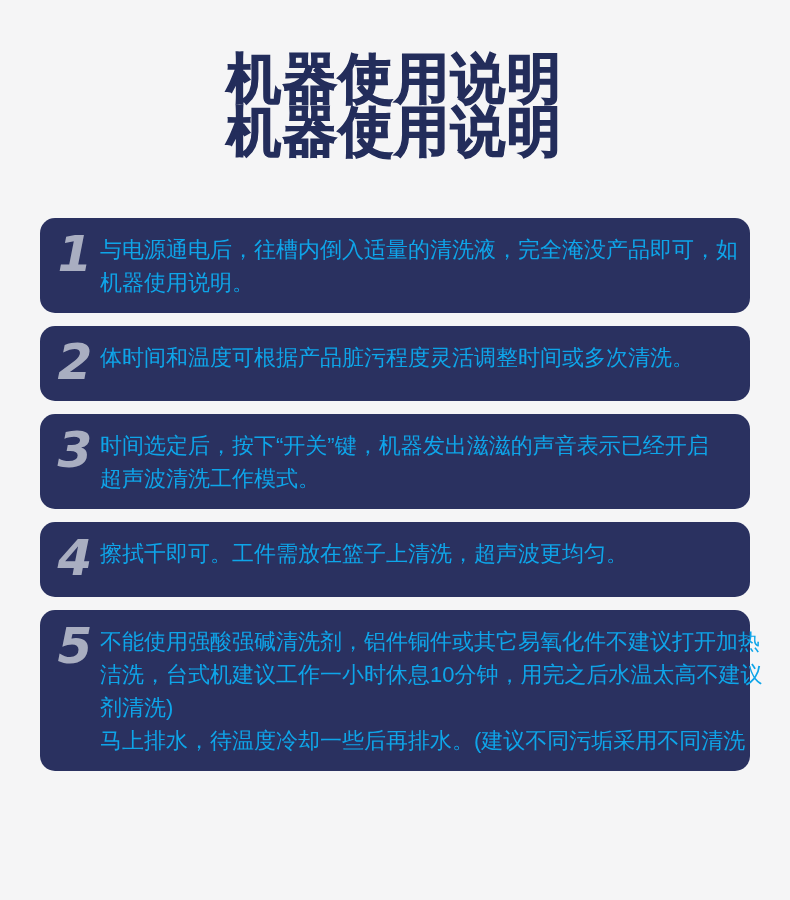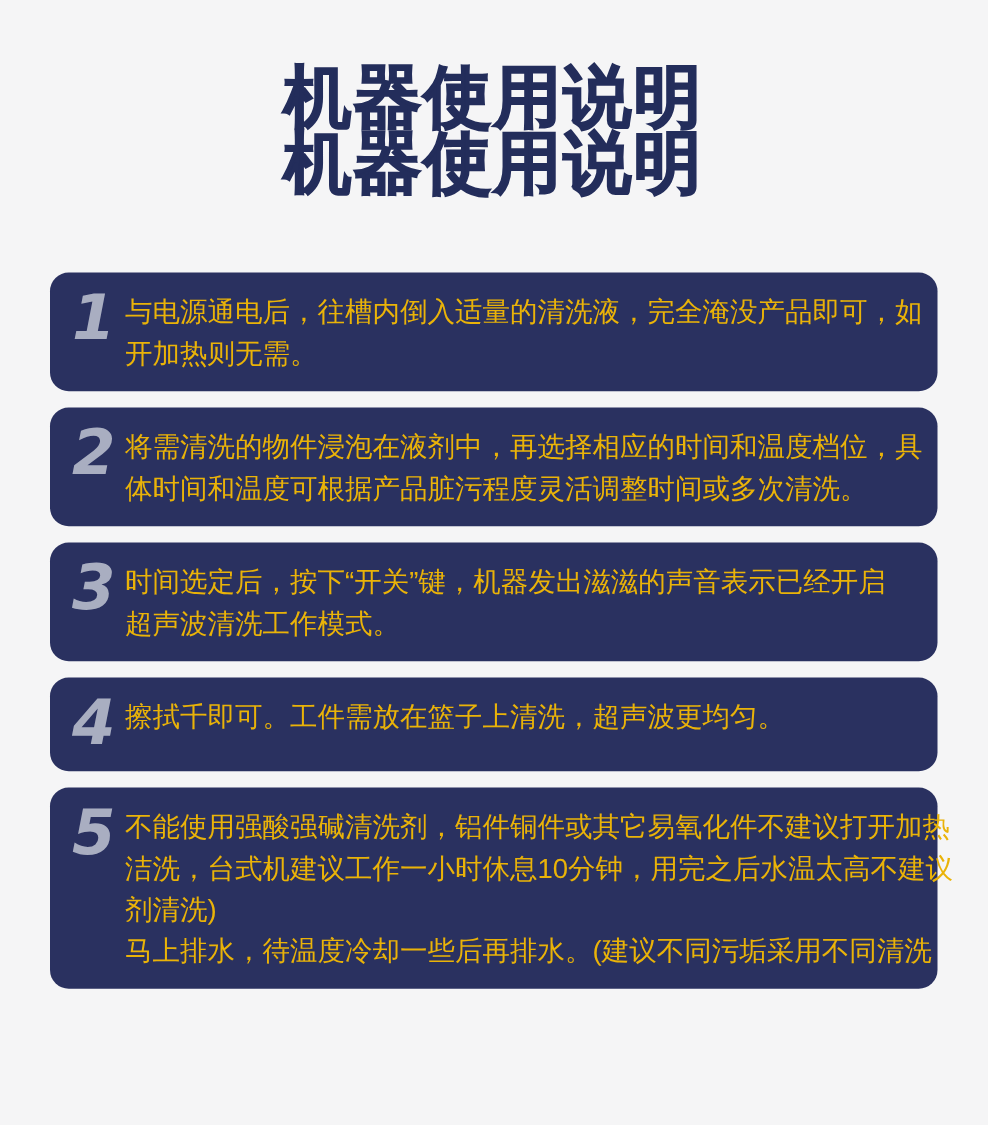--- a/index.html
+++ b/index.html
@@ -51,21 +51,21 @@
     font-style: italic;
     font-weight: 700;
     font-size: 50px;
     line-height: 50px;
     color: #a9aec1;
     text-align: center;
     margin-top: -3px;
     margin-right: 3px;
   }
   .step-text {
-    color: #eab308;
+    color: #0ea5e9;
     font-size: 22px;
     line-height: 33px;
     font-weight: 500;
     padding-top: 1px;
   }
   .step-text .text-line {
     white-space: nowrap;
   }
 </style>
 </head>
@@ -77,28 +77,27 @@
     <div class="title-line">机器使用说明</div>
     <div class="title-line">机器使用说明</div>
   </header>
 
   <section class="steps">
 
     <div class="step-card">
       <span class="step-num">1</span>
       <div class="step-text">
         <div class="text-line">与电源通电后，往槽内倒入适量的清洗液，完全淹没产品即可，如</div>
-        <div class="text-line">开加热则无需。</div>
+        <div class="text-line">机器使用说明。</div>
       </div>
     </div>
 
     <div class="step-card">
       <span class="step-num">2</span>
       <div class="step-text">
-        <div class="text-line">将需清洗的物件浸泡在液剂中，再选择相应的时间和温度档位，具</div>
         <div class="text-line">体时间和温度可根据产品脏污程度灵活调整时间或多次清洗。</div>
       </div>
     </div>
 
     <div class="step-card">
       <span class="step-num">3</span>
       <div class="step-text">
         <div class="text-line">时间选定后，按下“开关”键，机器发出滋滋的声音表示已经开启</div>
         <div class="text-line">超声波清洗工作模式。</div>
       </div>

